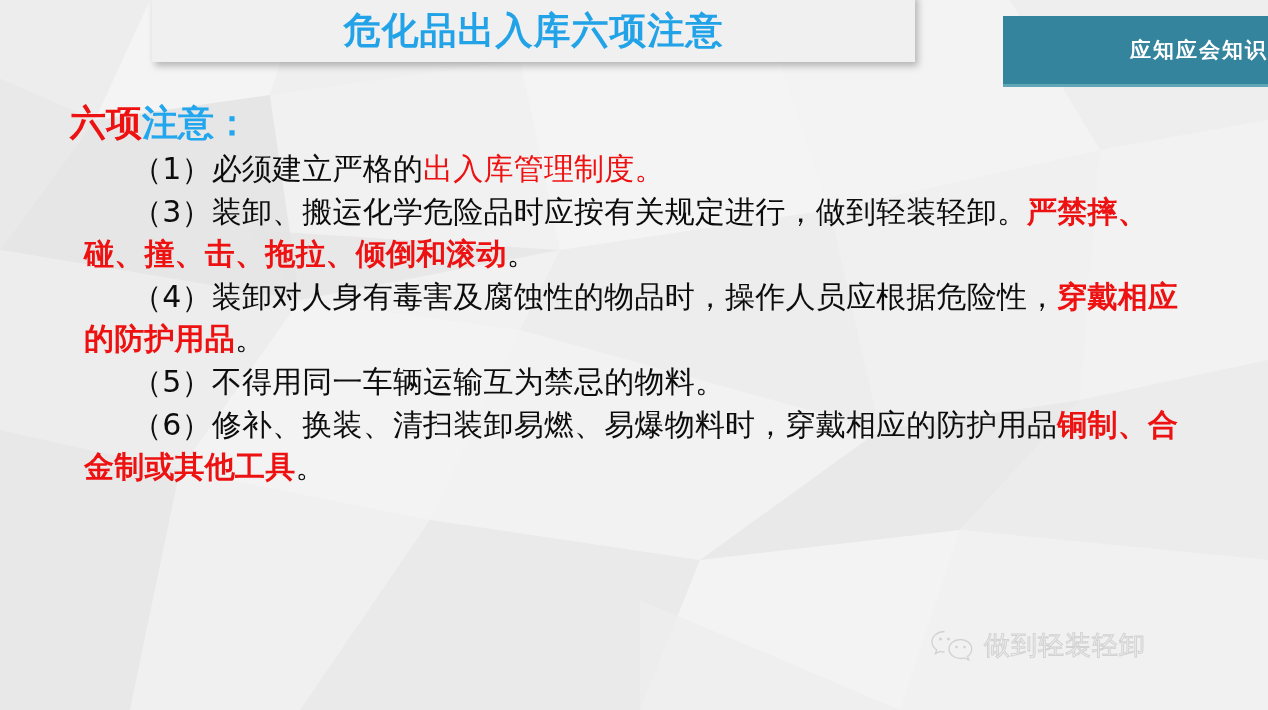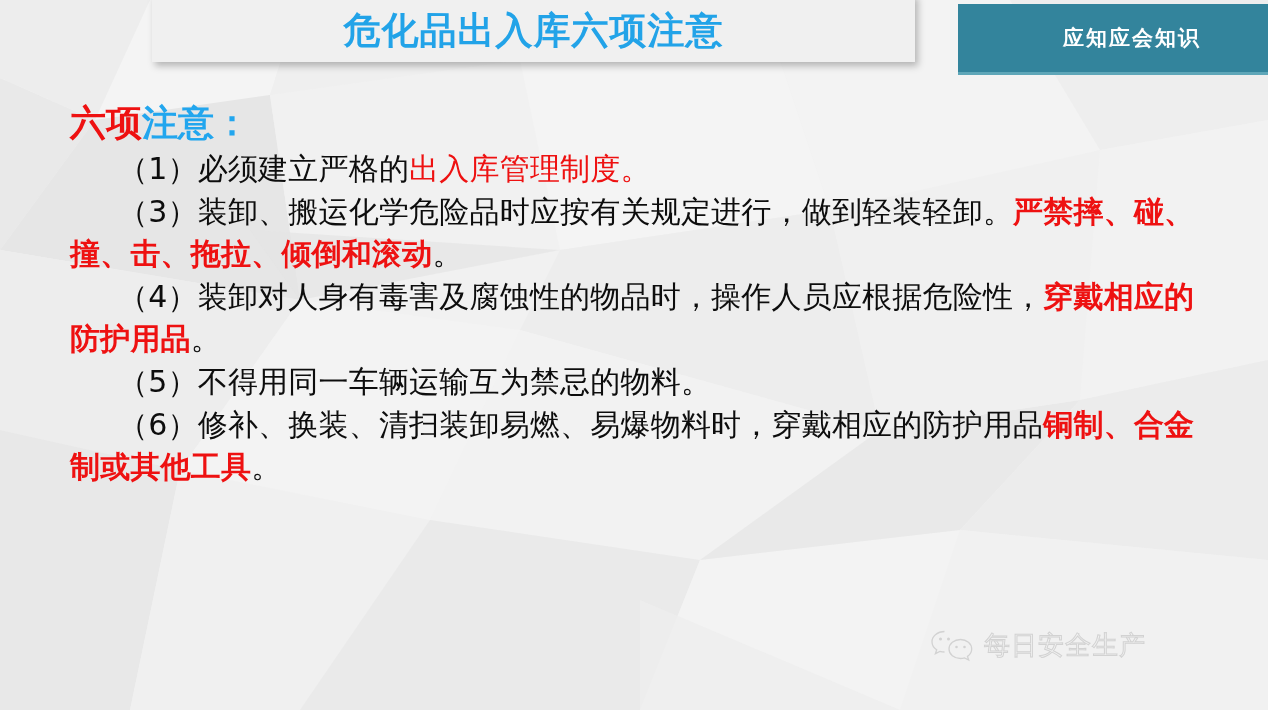--- a/index.html
+++ b/index.html
@@ -53,29 +53,29 @@
     color: #22a3e8;
     white-space: nowrap;
     line-height: 1;
     padding-top: 4px;
   }
 
   
   #corner-badge {
     position: absolute;
     right: 0;
-    top: 4px;
-    width: 310px;
+    top: 16px;
+    width: 265px;
     height: 68px;
     background: #33849c;
     border-bottom: 3px solid #5ea6b8;
     z-index: 3;
     display: flex;
     align-items: center;
-    justify-content: center;
+    justify-content: flex-end;
   }
   #corner-badge-text {
     font-family: "DejaVu Sans", "Liberation Sans", sans-serif;
     font-size: 21px;
     font-weight: bold;
     letter-spacing: 2px;
     color: #ffffff;
     white-space: nowrap;
     padding-left: 38px;
   }
@@ -106,20 +106,21 @@
     padding: 0 60px 0 70px;
   }
   #item-list li {
     font-family: "DejaVu Sans", "Liberation Sans", sans-serif;
     font-size: 30px;
     line-height: 1.40;
     color: #0d0d0d;
     text-indent: 48px;
     letter-spacing: 0.2px;
     margin-bottom: 1px;
+    margin-left: 14px;
   }
   .rd {
     color: #ee1111;
     font-weight: bold;
   }
   .rd-thin {
     color: #ee1111;
   }
 
   
@@ -222,16 +223,16 @@
     <svg width="46" height="34" viewBox="0 0 46 34">
       <g fill="none" stroke="#b9b9b9" stroke-width="1.3">
         <path d="M14.5 2.5C7.6 2.5 2 7.1 2 12.7c0 3.2 1.8 6.1 4.7 8l-1.3 4 4.5-2.3c1.4.4 2.9.6 4.6.6"></path>
         <path d="M30.5 10.5c-6.4 0-11.5 4.3-11.5 9.5s5.1 9.5 11.5 9.5c1.4 0 2.8-.2 4-.6l4.2 2.1-1.2-3.6c2.6-1.7 4.2-4.3 4.2-7.4 0-5.2-5-9.5-11.2-9.5z"></path>
       </g>
       <circle cx="10.5" cy="10" r="1.5" fill="#b9b9b9"></circle>
       <circle cx="18.5" cy="10" r="1.5" fill="#b9b9b9"></circle>
       <circle cx="26.5" cy="18" r="1.3" fill="#b9b9b9"></circle>
       <circle cx="34.5" cy="18" r="1.3" fill="#b9b9b9"></circle>
     </svg>
-    <span id="watermark-text">每日安全生产</span>
+    <span id="watermark-text">做到轻装轻卸</span>
   </div>
 
 </div>
 
 </body></html>

